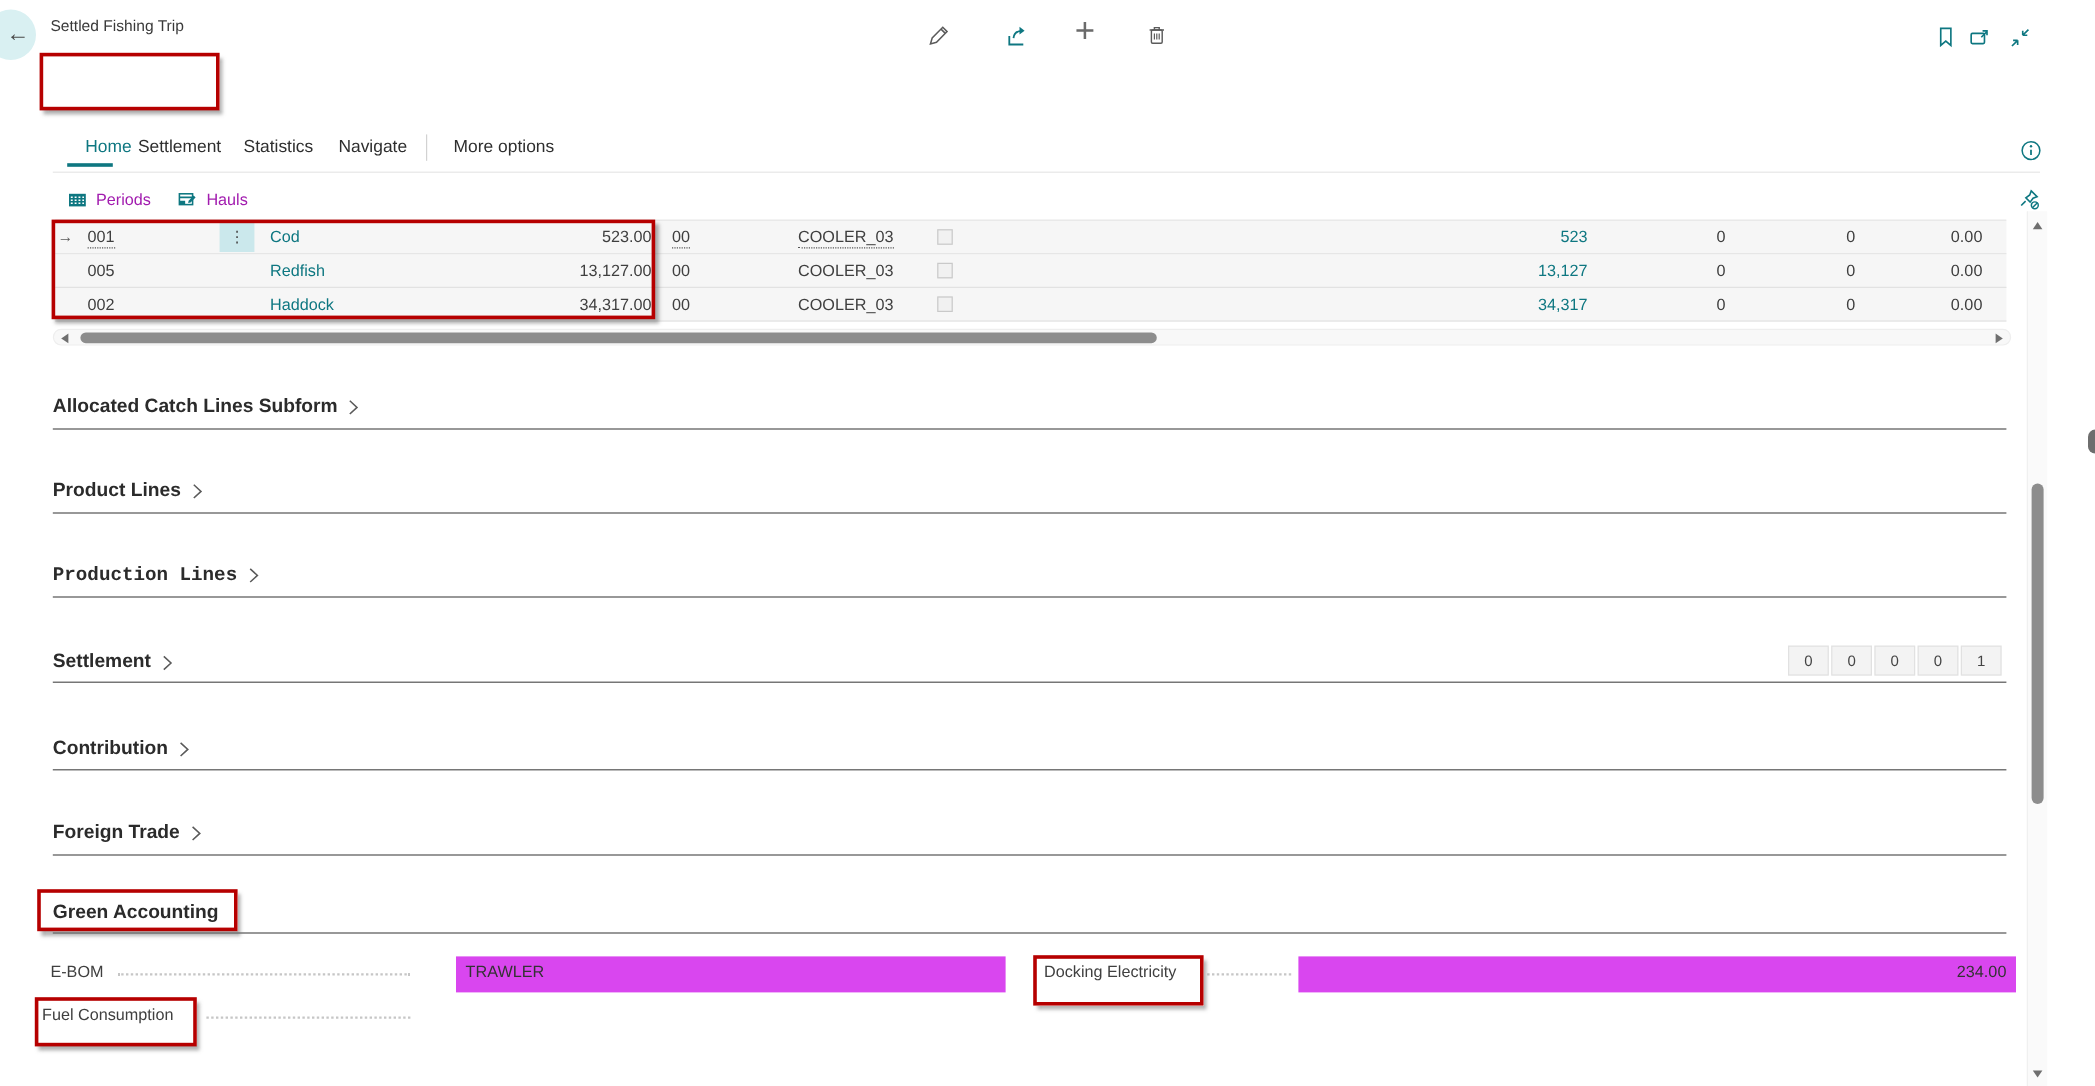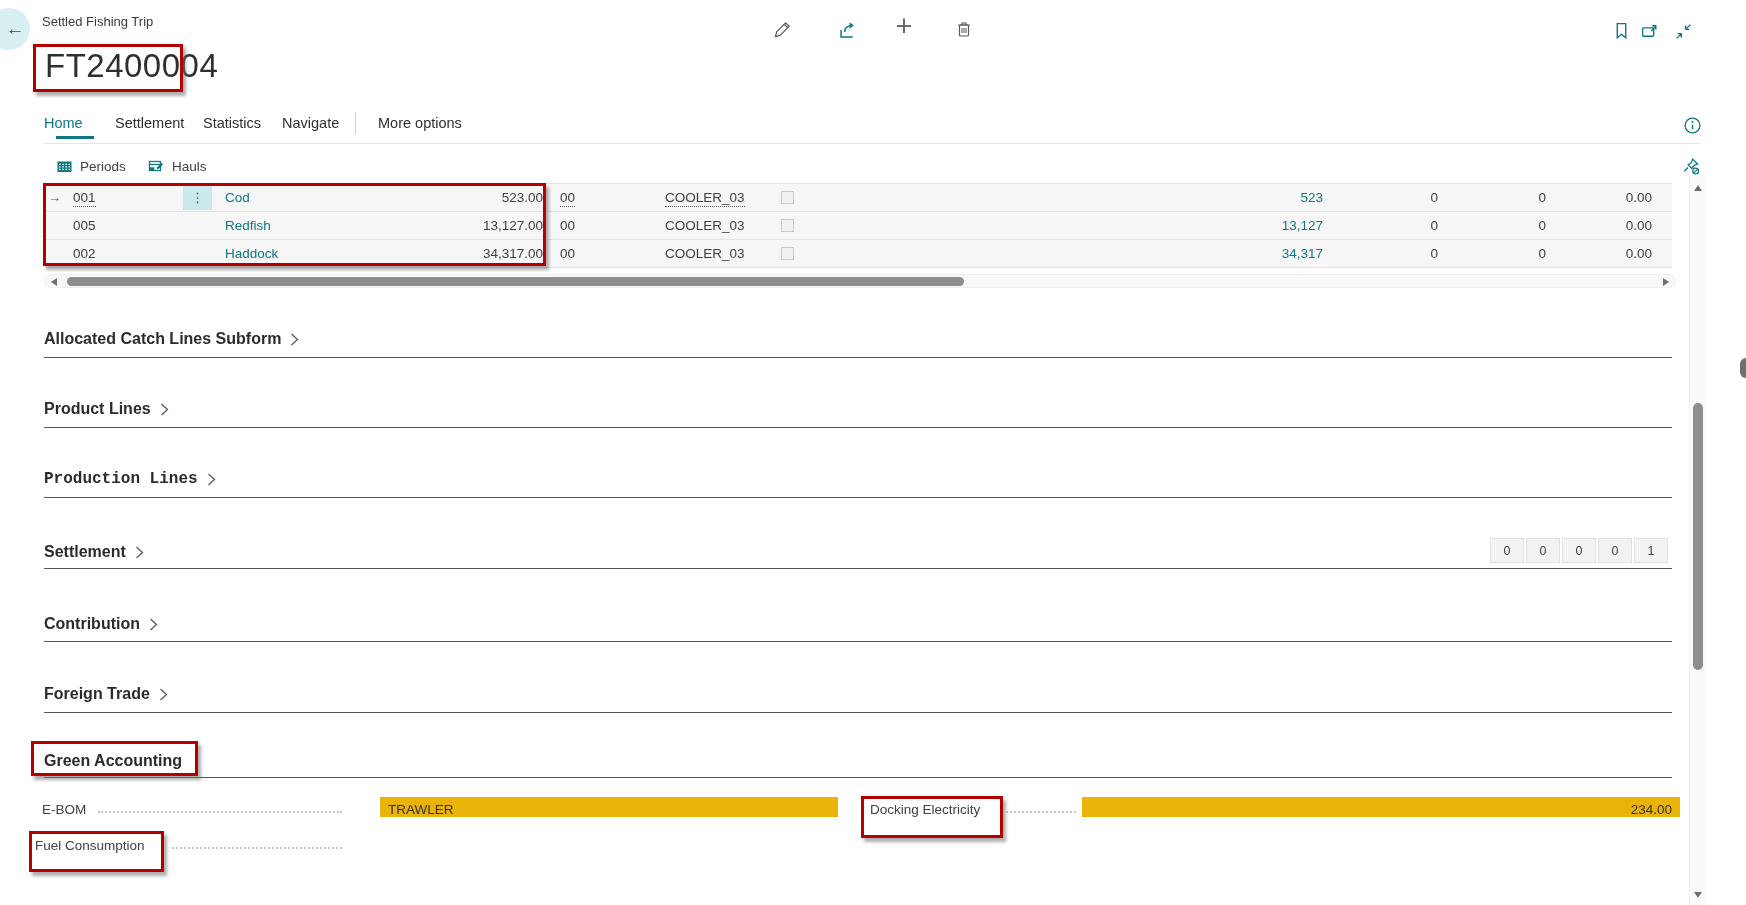--- a/index.html
+++ b/index.html
@@ -20,21 +20,21 @@
 
   
   .tab { position:absolute; top:115px; font-size:14.5px; color:#2e2e2e; cursor:pointer; }
   .tab.active { color:#0e7781; }
   .tab-underline { position:absolute; left:56px; top:136px; width:38px; height:3px; background:#0e7781; }
   .tab-divider { position:absolute; left:355px; top:112px; width:1px; height:22px; background:#d2d2d2; }
   .tabbar-border { position:absolute; left:44px; top:143px; width:1656px; height:1px; background:#e6e6e6; }
 
   
   .action-btn { position:absolute; top:155px; height:22px; display:flex; align-items:center; gap:7px;
-                font-size:13.5px; color:#404040; cursor:pointer; }
+                font-size:13.5px; color:#a21caf; cursor:pointer; }
 
   
   .grid-row { position:absolute; left:46px; width:1626px; height:28px; background:#f6f6f6;
               border-bottom:1px solid #e2e2e2; font-size:13.5px; }
   .grid-top-line { position:absolute; left:46px; top:183px; width:1626px; height:1px; background:#e2e2e2; }
   .cell { position:absolute; top:0; line-height:27px; color:#3f3f3f; white-space:nowrap; }
   .c-arrow { left:2px; width:18px; color:#5a5a5a; font-size:13px; }
   .c-no { left:27px; }
   .c-dots { left:137px; top:1px; width:29px; height:25px; background:#cbe8ec; text-align:center;
             line-height:25px; color:#4a4a4a; font-size:13px; cursor:pointer; }
@@ -69,42 +69,41 @@
   .section-label { position:absolute; left:44px; font-size:16px; font-weight:600; color:#2b2b2b;
                    display:flex; align-items:center; gap:9px; cursor:pointer; }
   .section-hr { position:absolute; left:44px; width:1628px; height:1px; background:#555; }
   .counters { position:absolute; left:1490px; top:538px; display:flex; gap:2px; }
   .counter-box { width:34px; height:25px; background:#f3f3f3; border:1px solid #e1e1e1; font-size:12.5px;
                  color:#444; display:flex; align-items:center; justify-content:center; cursor:pointer; }
 
   
   .field-label { position:absolute; font-size:13.5px; color:#404040; line-height:16px; }
   .leader { position:absolute; border-top:2px dotted #c6c6c6; height:0; }
-  .field-box { position:absolute; height:20px; background:#eab308; font-size:13.5px; color:#333;
+  .field-box { position:absolute; height:30px; background:#d946ef; font-size:13.5px; color:#333;
                line-height:26px; padding:0 8px; cursor:text; }
   .val-right { text-align:right; }
 
   
   .redbox { position:absolute; border:3px solid #b60000; box-shadow:3px 4px 3px rgba(110,110,110,.55);
             pointer-events:none; }
 
   .edge-pill { position:absolute; left:1740px; top:358px; width:6px; height:20px; background:#6e6e6e;
                border-radius:10px 0 0 10px; }
   svg { display:block; }
 </style>
 </head>
 <body>
 
 <div id="page">
 
   <div class="back-circle">
     <span>←</span>
   </div>
   <div class="caption">Settled Fishing Trip</div>
-  <div class="record-title">FT2400004</div>
 
   <div class="icon-btn" style="left:770px;top:17px;">
     <svg width="21" height="21" viewBox="0 0 20 20">
         <path d="M3.2 16.8l1.4-4.8L13 3.6l3.4 3.4-8.4 8.4-4.8 1.4z" fill="none" stroke="#5b5b5b" stroke-width="1.2"></path>
         <path d="M11.6 5l3.4 3.4" stroke="#5b5b5b" stroke-width="1.2"></path>
       </svg>
   </div>
   <div class="icon-btn" style="left:835px;top:17px;">
     <svg width="21" height="21" viewBox="0 0 18 18">
         <path d="M3.5 9.5v6h10" fill="none" stroke="#0e7781" stroke-width="1.3"></path>
@@ -134,21 +133,21 @@
         <path d="M10.5 9.5L15 5M11.5 4.5h3.5V8" fill="none" stroke="#0e7781" stroke-width="1.3"></path>
       </svg>
   </div>
   <div class="icon-btn" style="left:1671px;top:19px;">
     <svg width="19" height="19" viewBox="0 0 18 18">
         <path d="M15.5 2.5L11 7M11 7h3.6M11 7V3.4" fill="none" stroke="#0e7781" stroke-width="1.3"></path>
         <path d="M2.5 15.5L7 11M7 11H3.4M7 11v3.6" fill="none" stroke="#0e7781" stroke-width="1.3"></path>
       </svg>
   </div>
 
-  <div class="tab active" style="left:44px;text-align:right;">Home</div>
+  <div class="tab active" style="left:71px;text-align:right;">Home</div>
   <div class="tab" style="left:115px;">Settlement</div>
   <div class="tab" style="left:203px;">Statistics</div>
   <div class="tab" style="left:282px;">Navigate</div>
   <div class="tab-divider"></div>
   <div class="tab" style="left:378px;">More options</div>
   <div class="tab-underline"></div>
   <div class="tabbar-border"></div>
   <div class="icon-btn" style="left:1680px;top:113px;">
     <svg width="19" height="19" viewBox="0 0 18 18">
         <circle cx="9" cy="9" r="7" fill="none" stroke="#0e7781" stroke-width="1.2"></circle>

